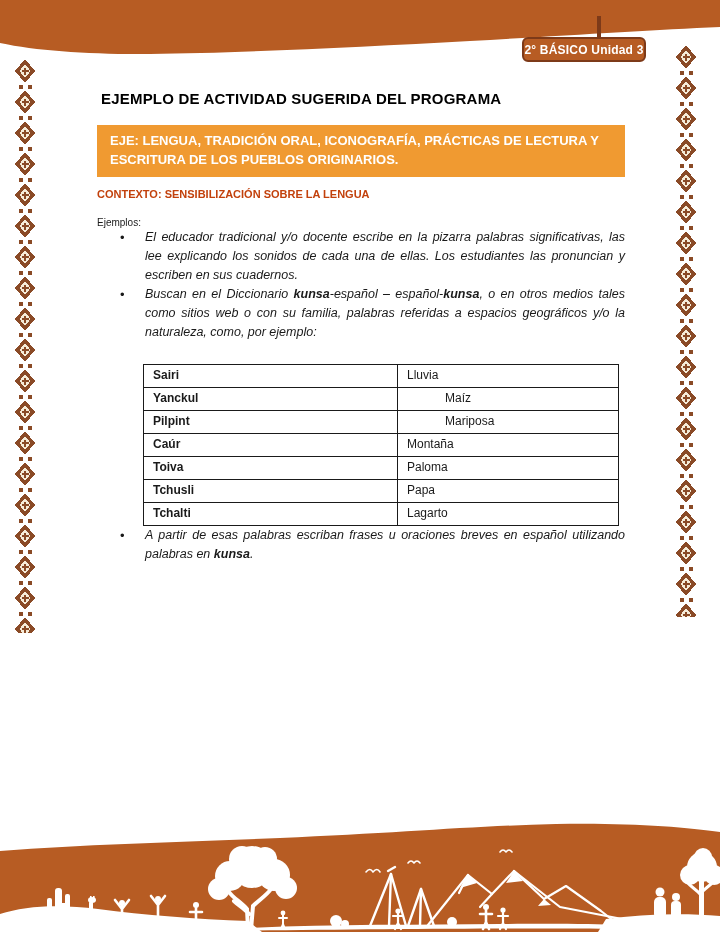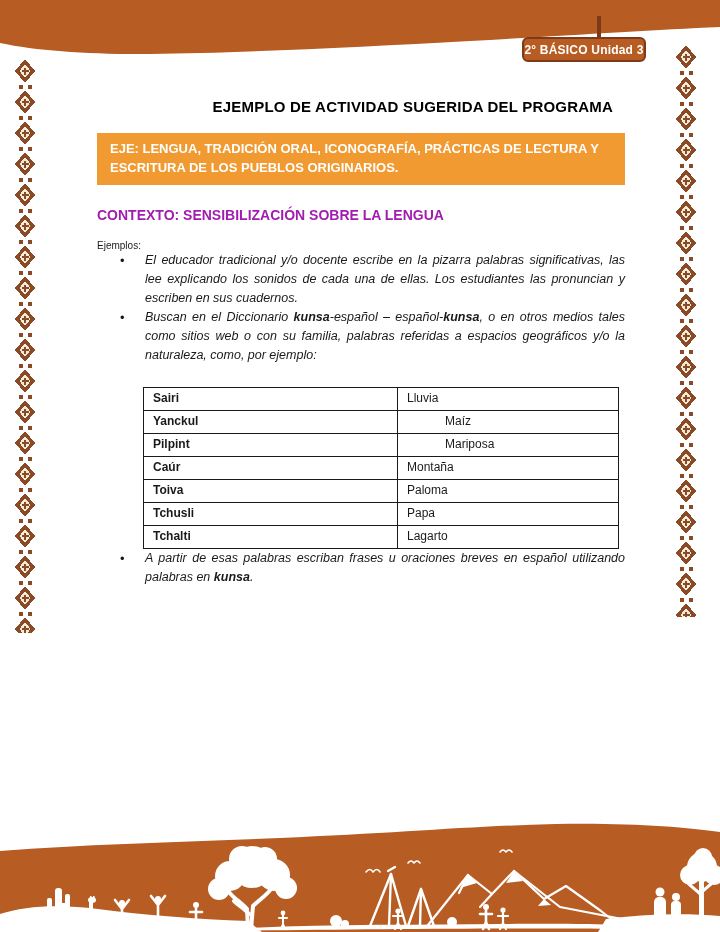--- a/index.html
+++ b/index.html
@@ -17,29 +17,29 @@
     box-sizing:border-box;display:flex;align-items:center;justify-content:center;
     color:#ffffff;font-size:12px;font-weight:bold;letter-spacing:.2px;
   }
   .badge-connector{position:absolute;top:16px;left:597px;width:4px;height:24px;background:#7d3a19;}
   
   .deco-left{position:absolute;top:58px;left:14px;}
   .deco-right{position:absolute;top:44px;left:675px;}
   
   .content{position:relative;margin:0 95px 0 97px;padding-top:86px;}
   .doc-title{
-    margin:12px;text-align:right;font-size:15px;font-weight:bold;
+    margin:4px;text-align:left;font-size:15px;font-weight:bold;
     letter-spacing:.2px;color:#000;
   }
   .eje-banner{
     margin-top:18px;background:#f09a31;color:#ffffff;
     font-size:13px;font-weight:bold;line-height:1.45;
     padding:7px 13px;box-sizing:border-box;
   }
-  .contexto{margin-top:22px;font-size:14px;font-weight:bold;color:#a21caf;}
+  .contexto{margin-top:11px;font-size:11px;font-weight:bold;color:#c2410c;}
   .actividad{margin-top:36px;font-size:12.5px;line-height:1.52;}
   .ejemplos-label{margin-top:17px;font-size:10px;}
   ul.bullets{margin:0;padding:0;list-style:none;font-size:12.5px;line-height:1.52;}
   ul.bullets li{display:flex;padding-left:23px;margin-top:0;}
   ul.bullets .bullet{flex:0 0 25px;font-size:13px;}
   ul.bullets .li-text{flex:1;text-align:justify;font-style:italic;}
   .closing-list{margin-top:26px;}
   
   table.vocab{
     border-collapse:collapse;margin:22px 0 0 46px;width:476px;

